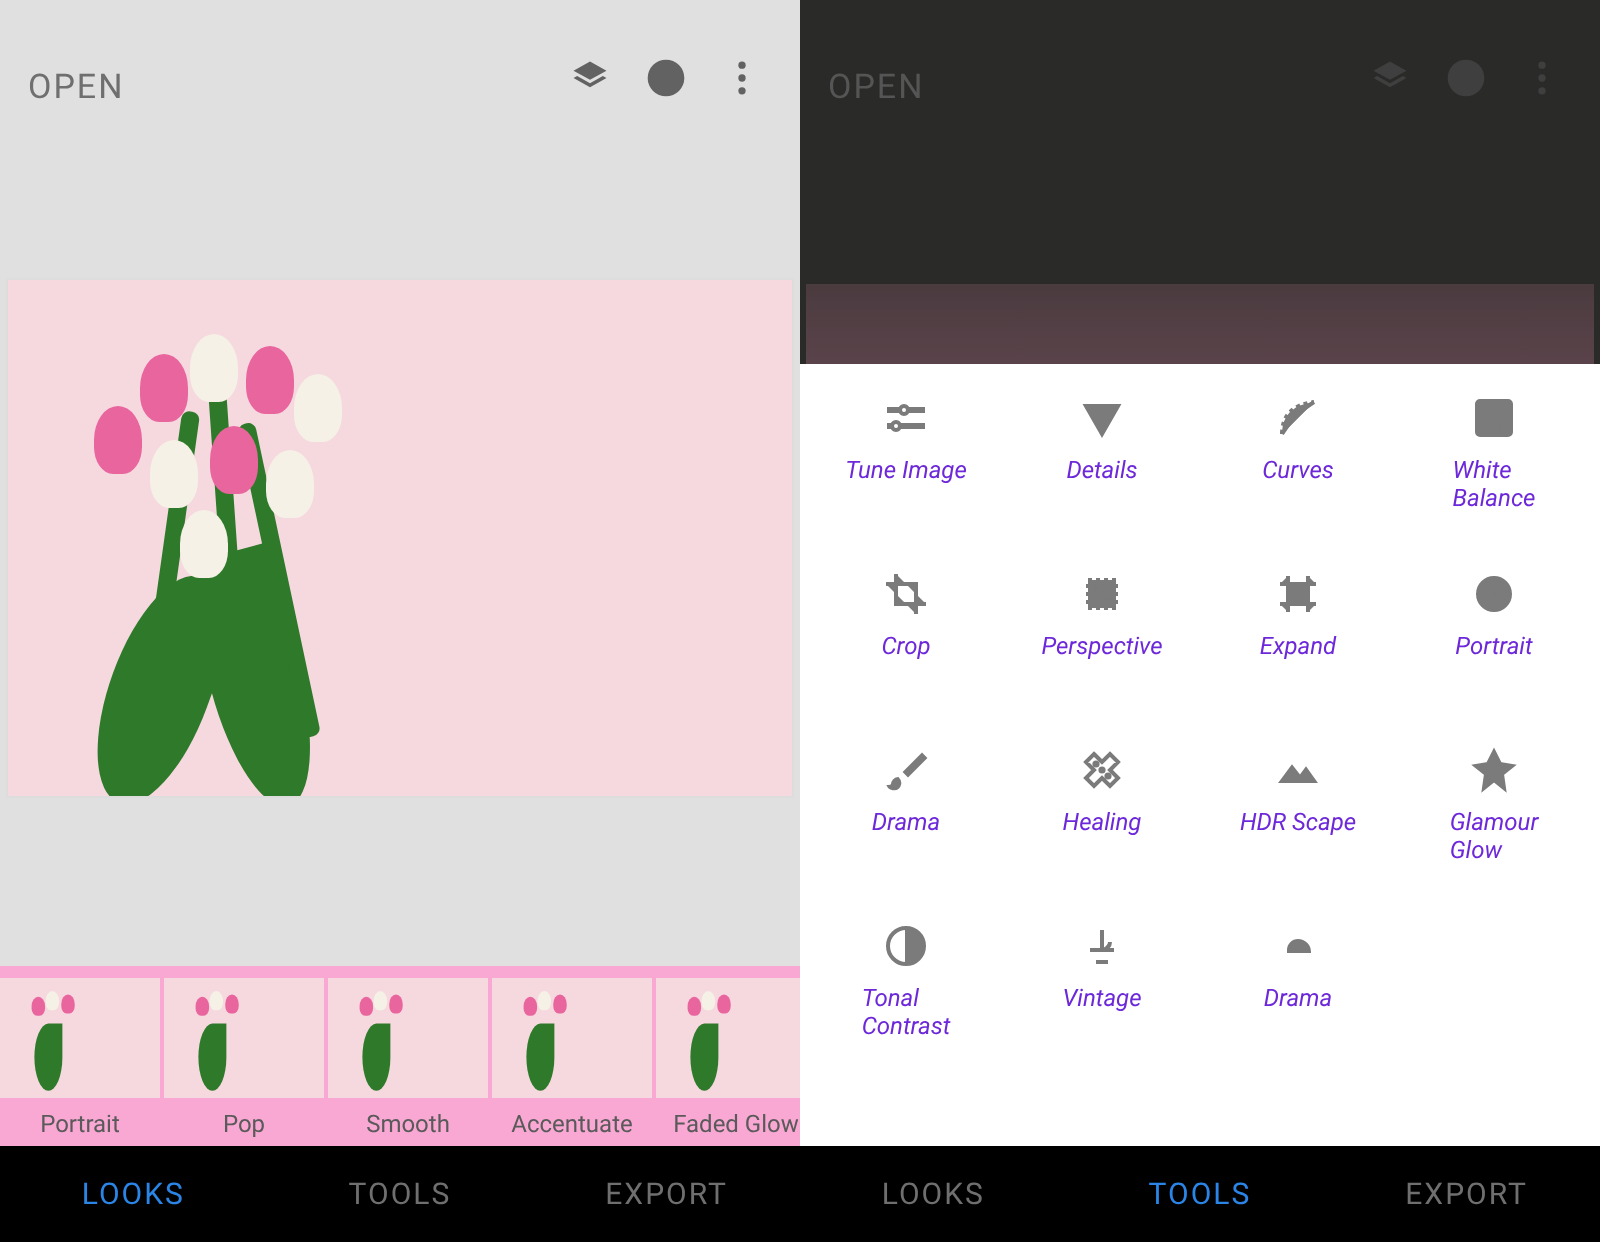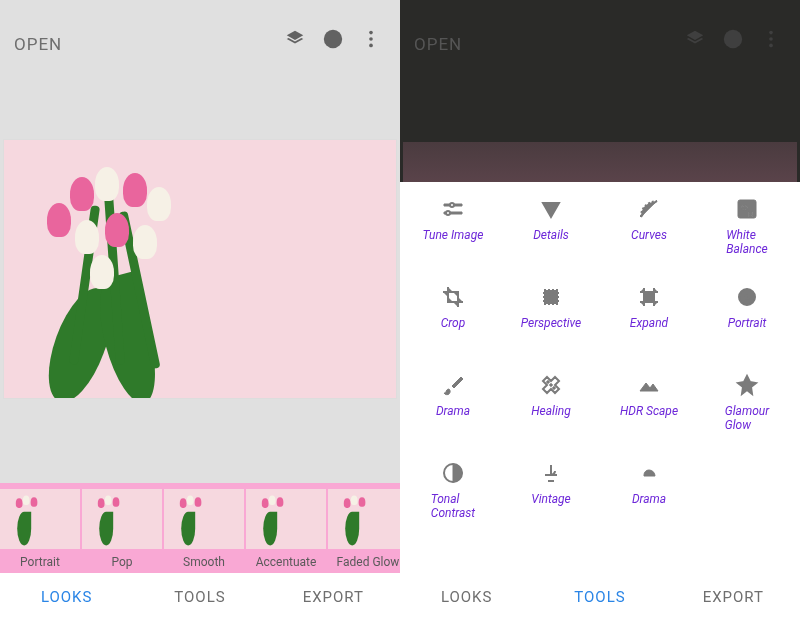--- a/index.html
+++ b/index.html
@@ -12,21 +12,21 @@
 .open { font-size: 17px; color: #6f6f6f; letter-spacing: 1px; }
 .sp { flex: 1; }
 .ticon { width: 30px; height: 30px; display: flex; align-items: center; justify-content: center; color: #626262; margin-left: 8px; }
 .ticon svg { width: 22px; height: 22px; fill: #626262; }
 .canvas { flex: 1; background: #e0e0e0; display: flex; align-items: center; justify-content: center; padding: 10px 0; }
 .photo { width: 394px; height: 260px; background: #f6d8df; position: relative; overflow: hidden; border: 1px solid #ddd; }
 .thumbs { display: flex; background: #f9a8d4; padding: 6px 0 0; gap: 2px; overflow: hidden; }
 .thumb { width: 80px; display: flex; flex-direction: column; align-items: center; }
 .thumb .t { width: 80px; height: 60px; background: #f6d8df; position: relative; overflow: hidden; }
 .thumb .lbl { font-size: 12px; color: #5a5a5a; padding: 6px 0 4px; white-space: nowrap; }
-.bottombar { height: 48px; display: flex; align-items: center; background: #ffffff; }
+.bottombar { height: 48px; display: flex; align-items: center; background: #000000; }
 .bb { flex: 1; text-align: center; font-size: 15px; letter-spacing: 1px; color: #6f6f6f; }
 .bb.active { color: #2a85e6; }
 
 .dim { height: 182px; background: #2a2a28; position: relative; }
 .dim .topbar { background: transparent; }
 .dim .open { color: #555; }
 .dim .ticon svg { fill: #3f3f3f; }
 .dim-photo { position: absolute; bottom: 0; left: 3px; right: 3px; height: 40px; background: linear-gradient(#4a3b3f, #5a434a); }
 .toolsgrid { flex: 1; background: #fff; padding: 14px 4px 0; display: grid; grid-template-columns: repeat(4, 1fr); grid-auto-rows: 88px; overflow: hidden; }
 .tool { display: flex; flex-direction: column; align-items: center; justify-content: flex-start; gap: 6px; }

